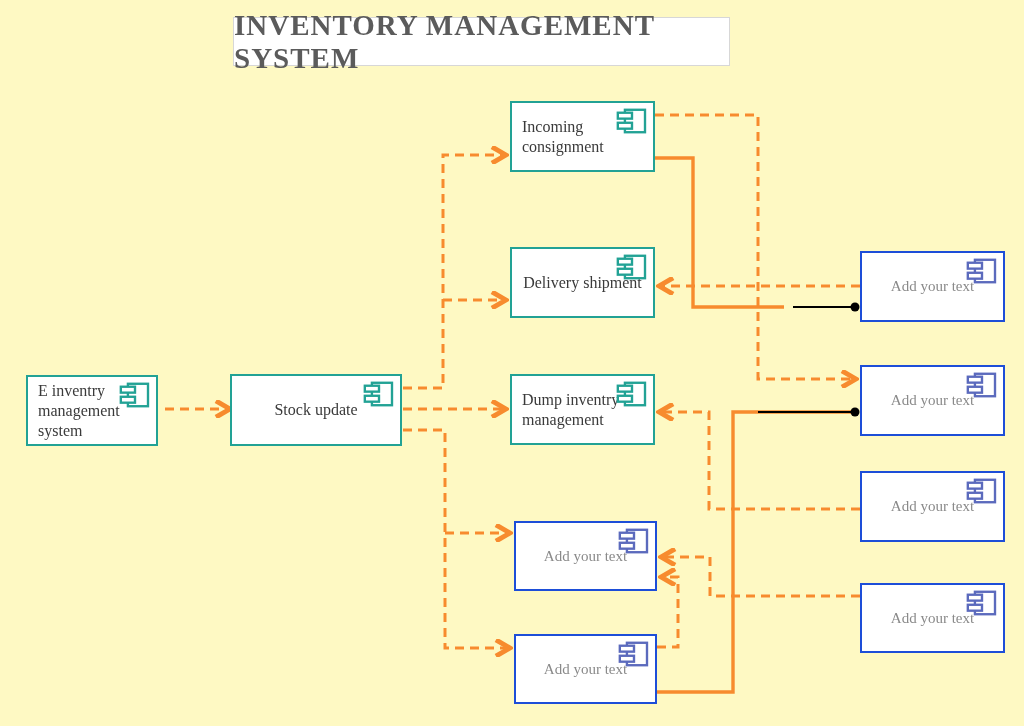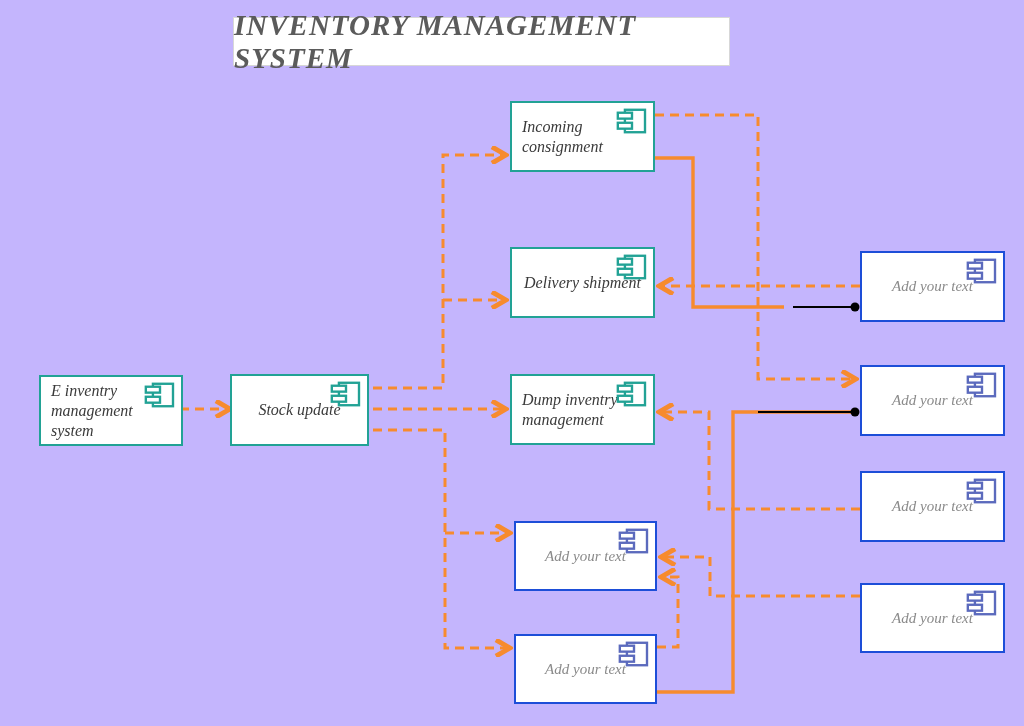--- a/index.html
+++ b/index.html
@@ -1,19 +1,18 @@
 <!DOCTYPE html>
 <html><head>
 <meta charset="utf-8">
 <style>
   html,body{margin:0;padding:0;background:#000;}
   #canvas{
-    position:relative;width:1024px;height:726px;background:#c4b5fd;overflow:hidden;
+    position:relative;width:1024px;height:726px;background:#fef9c3;overflow:hidden;
     font-family:"Liberation Serif", serif;
-    font-style:italic;
   }
   #connector-layer{position:absolute;left:0;top:0;width:1024px;height:726px;}
   .node{
     position:absolute;background:#ffffff;box-sizing:border-box;
     display:flex;align-items:center;justify-content:center;
   }
   .node .label{display:block;padding:4px 10px;line-height:1.25;}
   .teal{border:2.5px solid #22a295;color:#22a295;}
   .teal .label{color:#3a3a3a;font-size:16px;}
   .blue{border:2px solid #1d4ed8;color:#5b6abd;}
@@ -22,22 +21,22 @@
   #title-box{
     position:absolute;left:233px;top:17px;width:497px;height:49px;background:#ffffff;
     border:1px solid #d7d7d7;box-sizing:border-box;
     display:flex;align-items:center;justify-content:center;
   }
   #title-box .title-text{
     font-family:"Liberation Serif", serif;font-weight:700;font-size:29px;
     color:#5b5b5b;letter-spacing:1px;
   }
   
-  #n-einv   {left:39px;  top:375px; width:144px; height:71px;}
-  #n-stock  {left:230px; top:374px; width:139px; height:72px;}
+  #n-einv   {left:26px;  top:375px; width:132px; height:71px;}
+  #n-stock  {left:230px; top:374px; width:172px; height:72px;}
   #n-incom  {left:510px; top:101px; width:145px; height:71px;}
   #n-deliv  {left:510px; top:247px; width:145px; height:71px;}
   #n-dump   {left:510px; top:374px; width:145px; height:71px;}
   #n-mid1   {left:514px; top:521px; width:143px; height:70px;}
   #n-mid2   {left:514px; top:634px; width:143px; height:70px;}
   #n-r1     {left:860px; top:251px; width:145px; height:71px;}
   #n-r2     {left:860px; top:365px; width:145px; height:71px;}
   #n-r3     {left:860px; top:471px; width:145px; height:71px;}
   #n-r4     {left:860px; top:583px; width:145px; height:70px;}
 </style>

